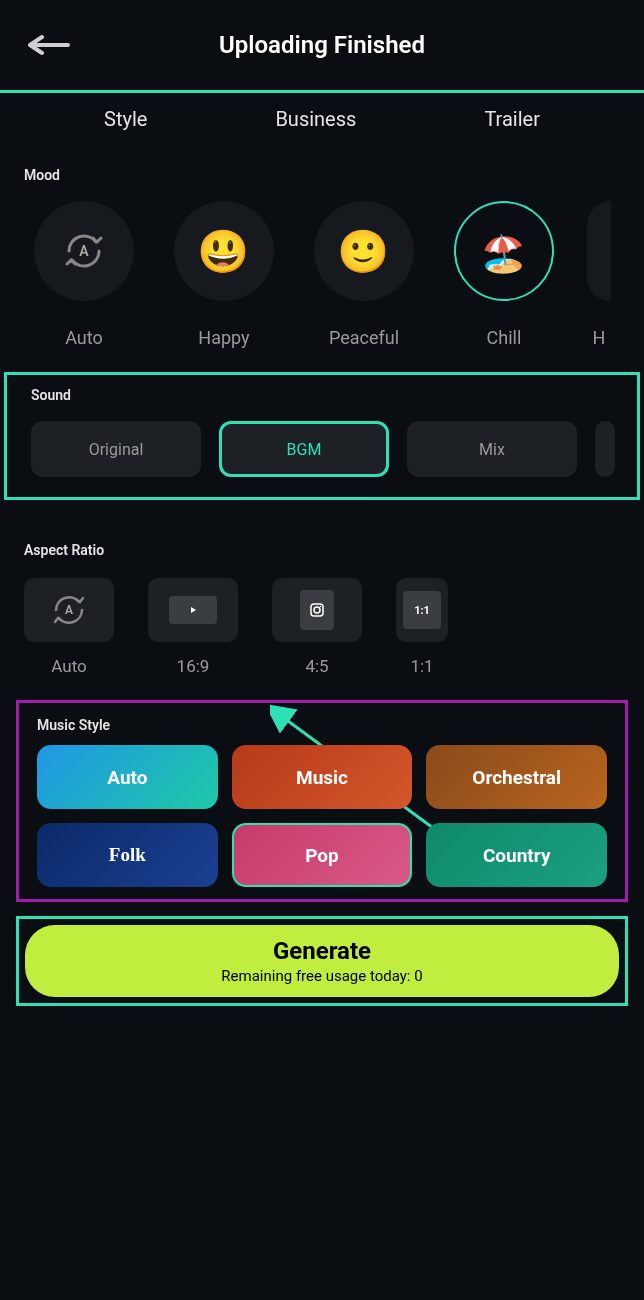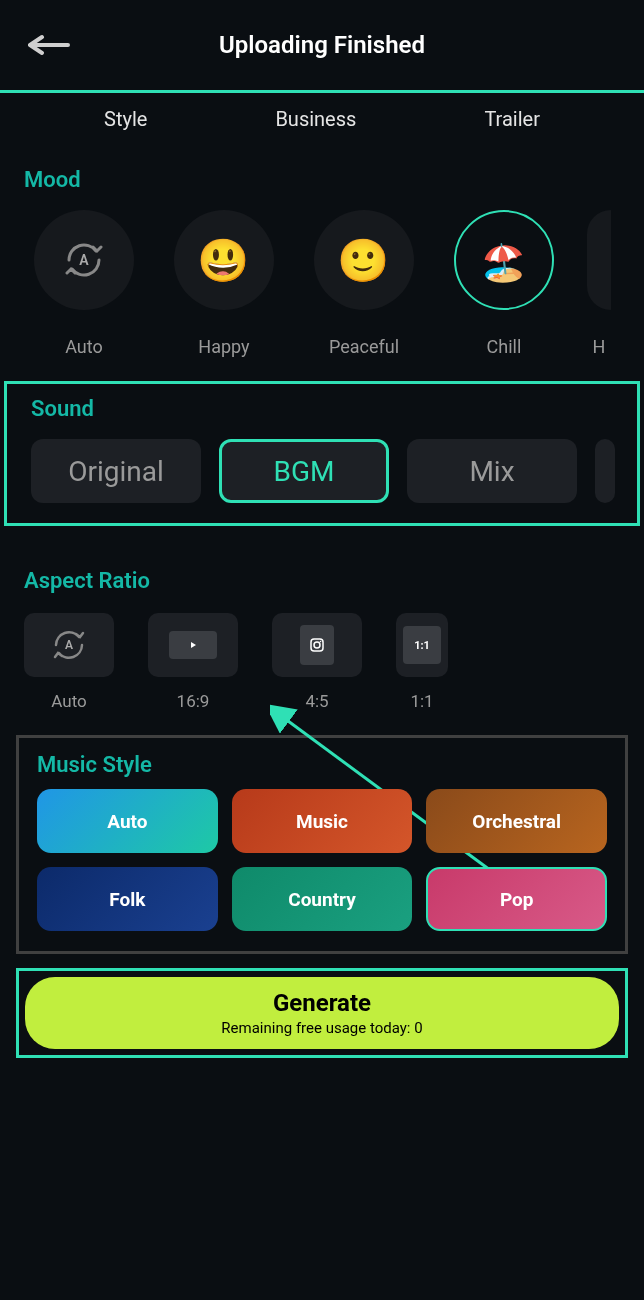--- a/index.html
+++ b/index.html
@@ -37,24 +37,24 @@
       margin: 0;
     }
     .category-row {
       display: flex;
       justify-content: space-around;
       padding: 14px 40px;
       font-size: 20px;
       color: #e5e5e5;
     }
     .section-title {
-      font-size: 22px;
+      font-size: 14px;
       font-weight: 600;
       padding: 22px 24px 12px;
-      color: #14b8a6;
+      color: #e5e5e5;
     }
     .mood-row {
       display: flex;
       gap: 20px;
       padding: 6px 24px 12px;
       overflow: hidden;
     }
     .mood-item {
       display: flex;
       flex-direction: column;
@@ -88,27 +88,27 @@
       padding-bottom: 16px;
     }
     .sound-row {
       display: flex;
       gap: 18px;
       padding: 4px 24px;
       overflow: hidden;
     }
     .sound-btn {
       flex: 0 0 170px;
-      height: 64px;
+      height: 56px;
       background: #1d2025;
       border-radius: 12px;
       display: flex;
       align-items: center;
       justify-content: center;
-      font-size: 28px;
+      font-size: 16px;
       color: #9a9a9a;
       border: 2px solid transparent;
     }
     .sound-btn.selected {
       border: 3px solid #2fe0b5;
       color: #2fe0b5;
     }
     .sound-btn.peek { flex: 0 0 20px; }
     .aspect-title { padding: 30px 24px 14px; }
     .aspect-row {
@@ -156,23 +156,23 @@
     .aspect-inner.one1 { width: 38px; height: 38px; }
     .aspect-label {
       font-size: 17px;
       color: #9a9a9a;
     }
     .arrow {
       position: absolute;
       pointer-events: none;
     }
     .music-box {
-      border: 3px solid #404040;
+      border: 3px solid #a21caf;
       margin: 18px 16px 12px;
-      padding: 0 0 20px;
+      padding: 0 0 12px;
     }
     .music-box .section-title { padding: 14px 18px 12px; }
     .music-grid {
       display: grid;
       grid-template-columns: repeat(3, 1fr);
       gap: 14px;
       padding: 0 18px;
     }
     .music-btn {
       height: 64px;
@@ -183,21 +183,21 @@
       font-size: 19px;
       font-weight: 700;
       color: #fff;
       position: relative;
       overflow: hidden;
     }
     .music-btn.selected { border: 2px solid #2fe0b5; }
     .music-auto { background: linear-gradient(135deg, #2096e6, #1ec9a5); }
     .music-lofi { background: linear-gradient(135deg, #b73a1a, #d4562a); }
     .music-orch { background: linear-gradient(135deg, #8a4a1a, #b8651f); }
-    .music-folk { background: linear-gradient(135deg, #0c2a6a, #1a4090); }
+    .music-folk { background: linear-gradient(135deg, #0c2a6a, #1a4090); font-family: Liberation Serif, serif; }
     .music-pop { background: linear-gradient(135deg, #c83a6a, #d85a88); }
     .music-country { background: linear-gradient(135deg, #0f8a6a, #1aa080); }
     .gen-wrap {
       border: 3px solid #2fe0b5;
       margin: 14px 16px;
       padding: 6px;
     }
     .gen-btn {
       background: #c1ee3e;
       border-radius: 30px;
@@ -338,25 +338,25 @@
       </div>
     <div class="music-btn music-lofi">
         <span>Music</span>
       </div>
     <div class="music-btn music-orch">
         <span>Orchestral</span>
       </div>
     <div class="music-btn music-folk">
         <span>Folk</span>
       </div>
+    <div class="music-btn music-pop selected">
+        <span>Pop</span>
+      </div>
     <div class="music-btn music-country">
         <span>Country</span>
-      </div>
-    <div class="music-btn music-pop selected">
-        <span>Pop</span>
       </div>
   </div>
 </div>
 
 <div class="gen-wrap">
   <div class="gen-btn">
     <div class="gen-label">Generate</div>
     <div class="gen-sub">Remaining free usage today: 0</div>
   </div>
 </div>

